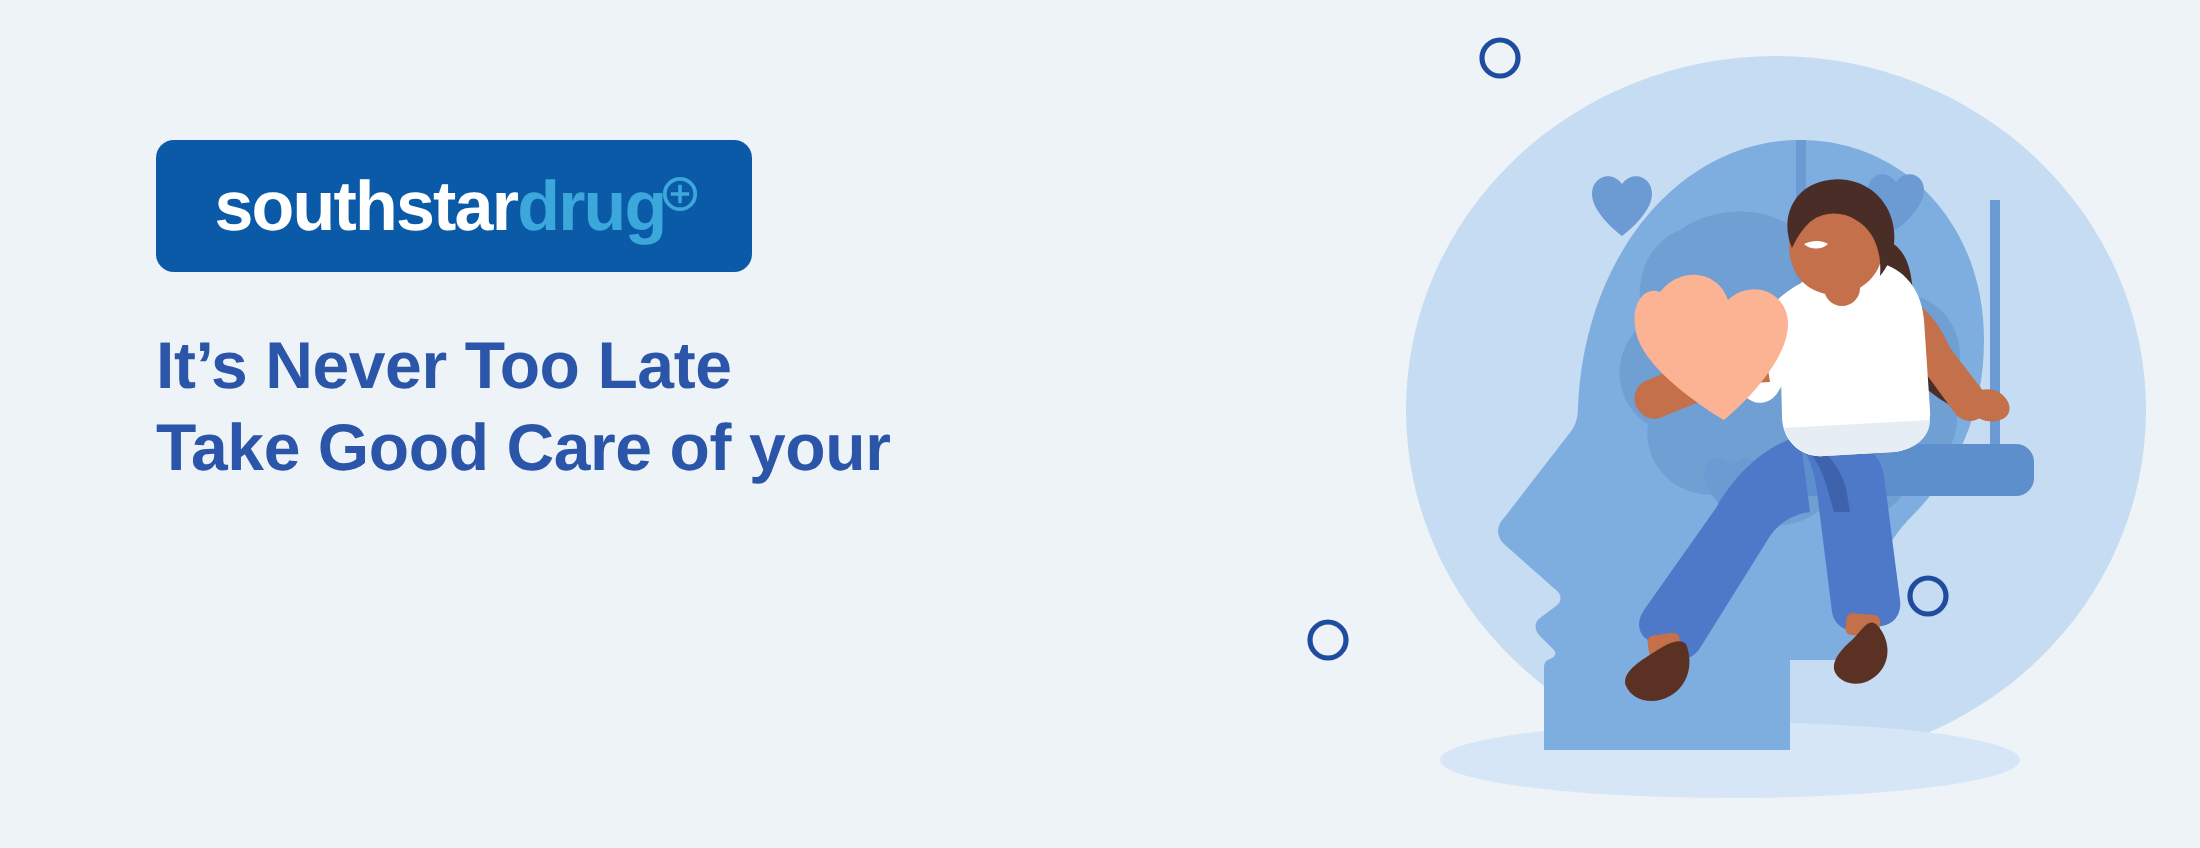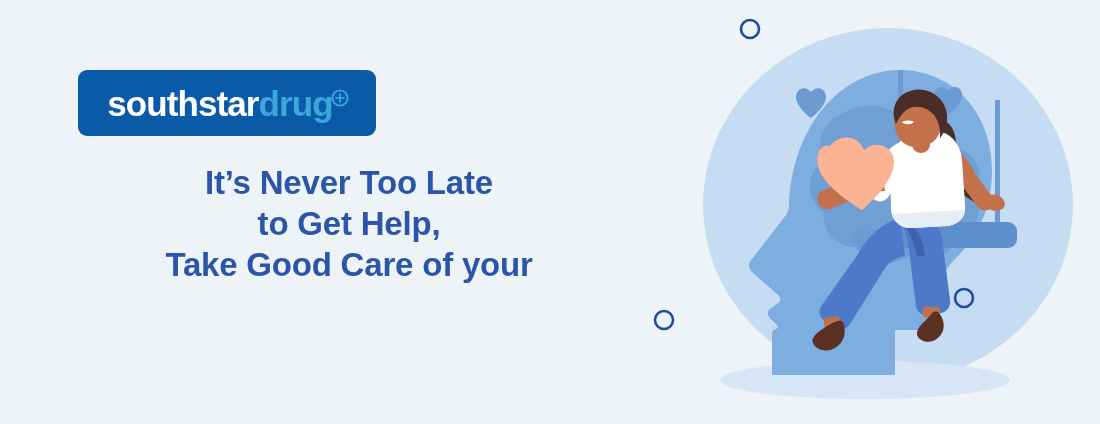--- a/index.html
+++ b/index.html
@@ -51,24 +51,23 @@
   .logo-plus {
     position: absolute;
     right: -2px;
     top: -9px;
     width: 18px;
     height: 18px;
   }
 
   .headline {
     position: absolute;
-    left: 11px;
+    left: 0;
     top: 162px;
     width: 520px;
-    text-align: center;
   }
   .hl-line {
     display: block;
     color: #2B55A8;
     font-size: 33px;
     font-weight: bold;
     line-height: 41px;
     letter-spacing: -0.2px;
     white-space: nowrap;
   }
@@ -108,21 +107,20 @@
             <circle cx="9" cy="9" r="7.6" fill="none" stroke="#3BA7DB" stroke-width="1.9"></circle>
             <rect x="8.1" y="4.4" width="1.8" height="9.2" fill="#3BA7DB"></rect>
             <rect x="4.4" y="8.1" width="9.2" height="1.8" fill="#3BA7DB"></rect>
           </svg>
         </span>
       </div>
     </div>
 
     <div class="headline">
       <span class="hl-line">It’s Never Too Late</span>
-      <span class="hl-line">to Get Help,</span>
       <span class="hl-line">Take Good Care of your</span>
     </div>
 
   </div>
 
   <div class="illustration">
     <svg viewBox="0 0 500 424" xmlns="http://www.w3.org/2000/svg">
 
       <g>
         <ellipse cx="288" cy="205" rx="185" ry="177" fill="#C5DCF2"></ellipse>

